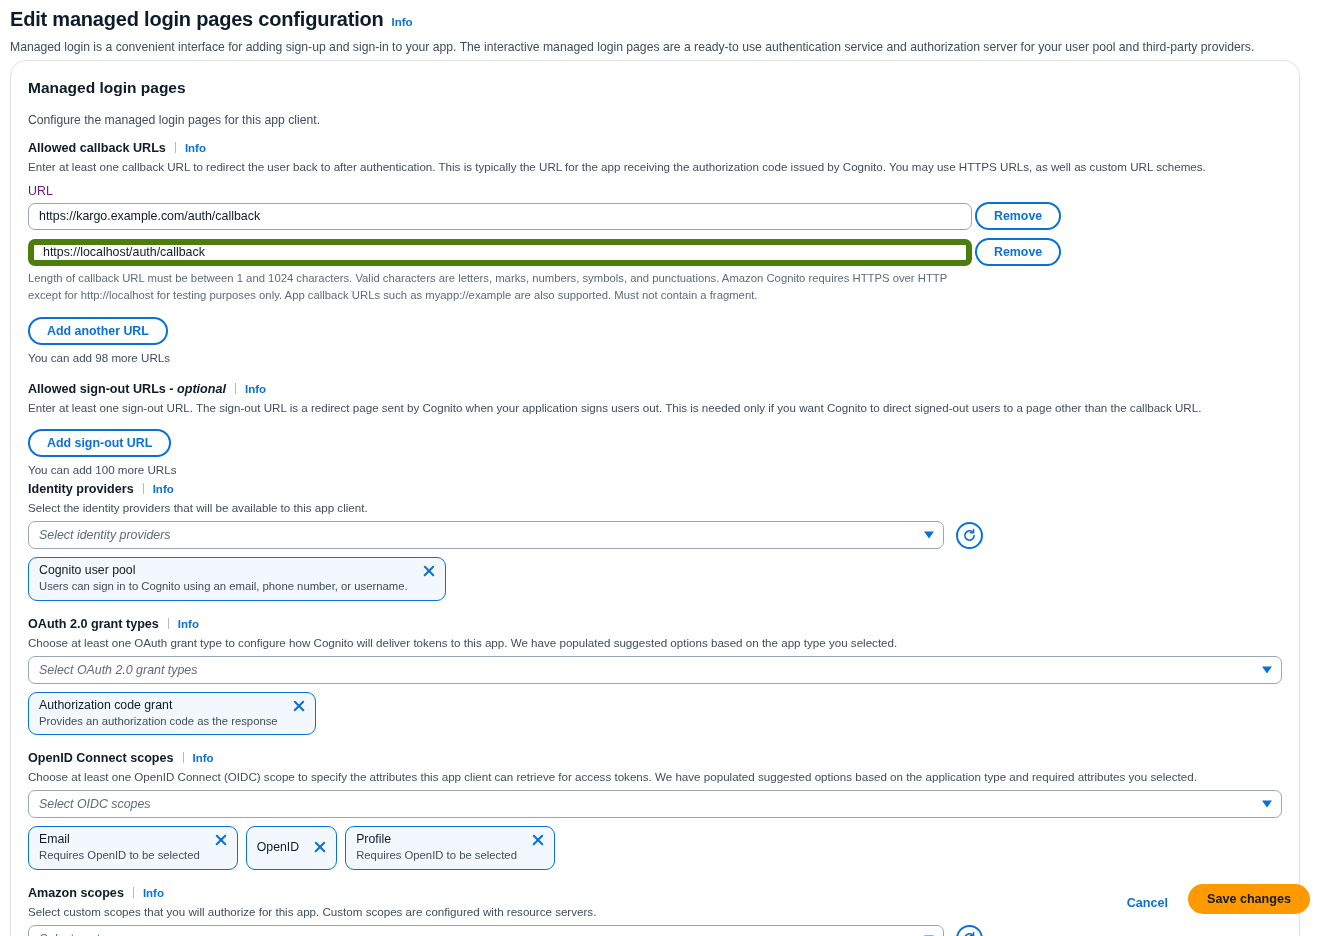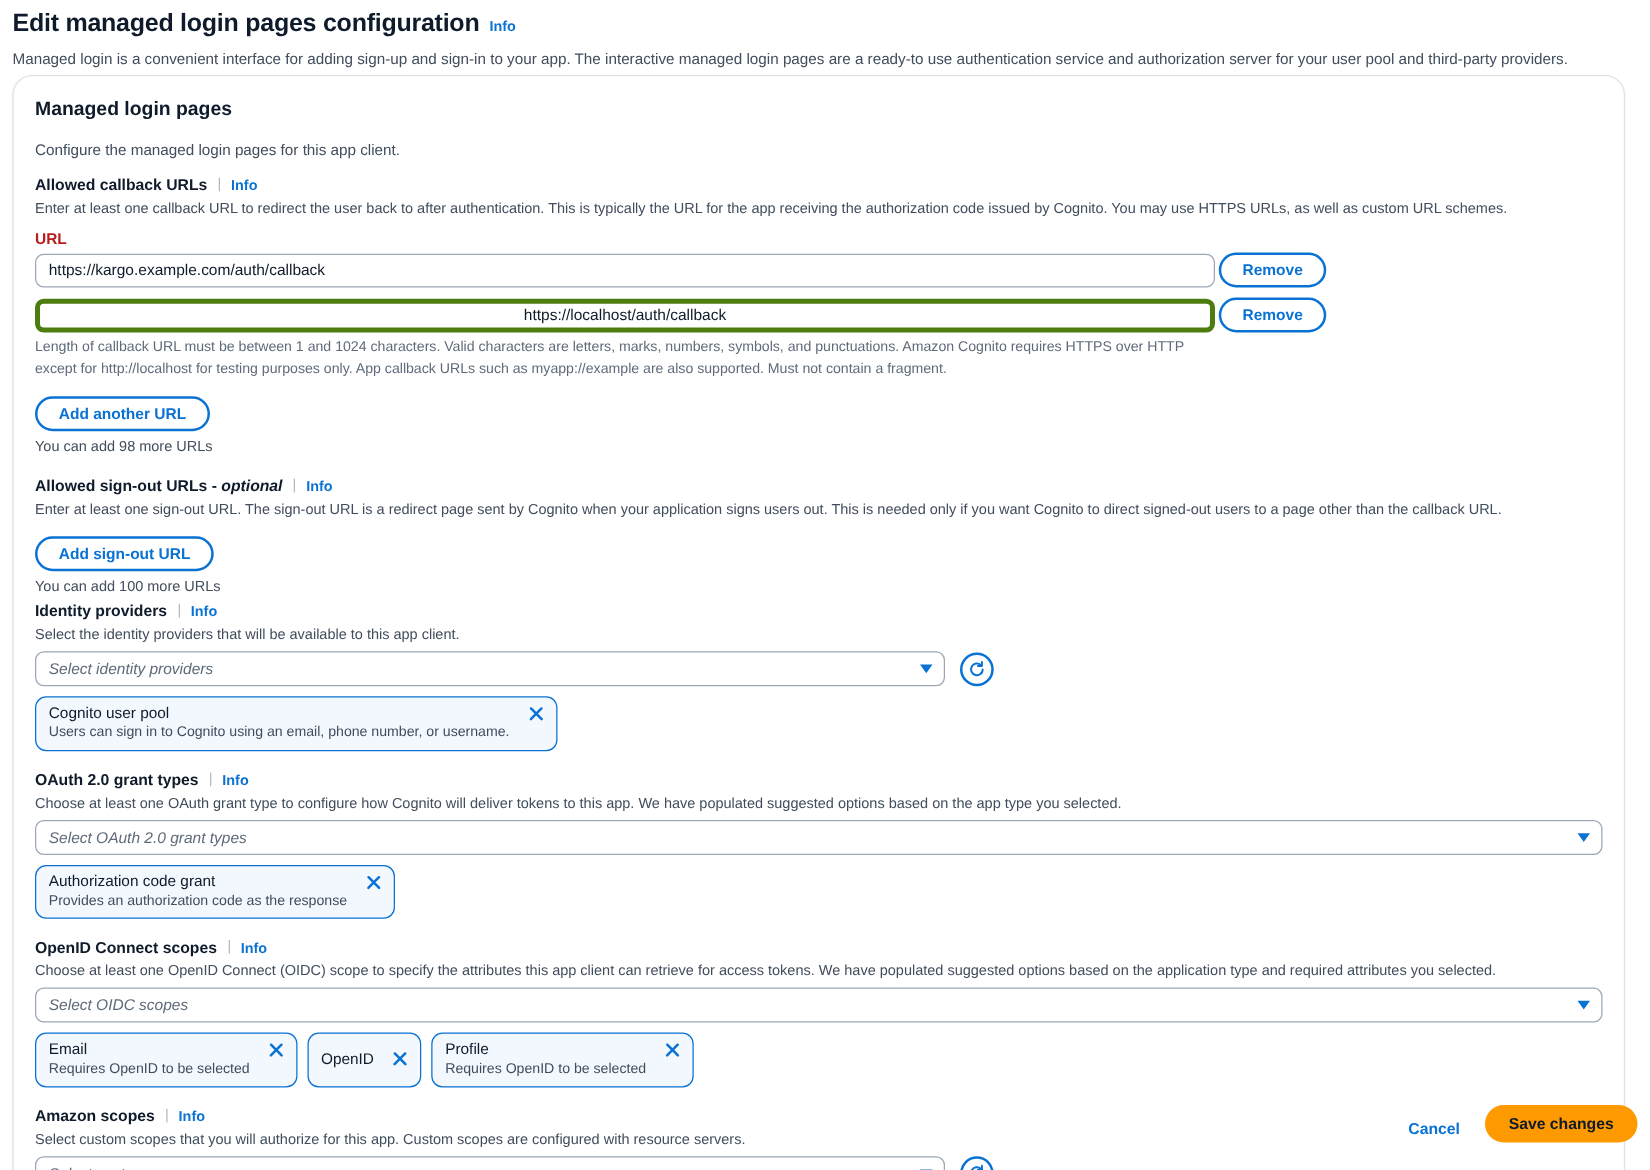--- a/index.html
+++ b/index.html
@@ -50,41 +50,40 @@
   }
   .field-label .optional { font-style: italic; font-weight: bold; }
   .label-sep {
     display: inline-block; width: 1px; height: 11px;
     background: #b4b9be; margin: 0 9px; position: relative; top: 1px;
   }
   .field-desc {
     font-size: 11.6px; color: #414d5c; margin-top: 3px; line-height: 1.48;
   }
   .sub-label {
-    font-size: 12.4px; font-weight: bold; color: #b91c1c; margin-top: 9px; margin-bottom: 4px;
+    font-size: 12.4px; font-weight: normal; color: #701a75; margin-top: 9px; margin-bottom: 4px;
   }
 
   
   .url-row { display: flex; align-items: center; gap: 3px; margin-bottom: 8px; }
   input.text-input {
     height: 27px;
     border: 1px solid #9ba7b6;
     border-radius: 7px;
     padding: 0 10px;
     font-size: 12.4px;
     font-family: "Liberation Sans", sans-serif;
     color: #0f1b2a;
     background: #ffffff;
     outline: none;
   }
   input.text-input::placeholder { color: #5f6b7a; font-style: italic; }
   input.text-input.focused {
-    border: 4px solid #4d7c0f;
+    border: 6px solid #4d7c0f;
     padding: 0 9px;
-    text-align: center;
   }
   .w-url { width: 944px; }
 
   
   .btn {
     font-family: "Liberation Sans", sans-serif;
     font-weight: bold;
     cursor: pointer;
     border-radius: 20px;
     white-space: nowrap;
@@ -128,21 +127,21 @@
   .select-placeholder {
     font-size: 12.4px; font-style: italic; color: #5f6b7a;
   }
   .select-arrow {
     position: absolute; right: 9px; top: 50%; transform: translateY(-50%);
     width: 0; height: 0;
     border-left: 5px solid transparent;
     border-right: 5px solid transparent;
     border-top: 7px solid #0972d3;
   }
-  .sel-w-836 { width: 728px; }
+  .sel-w-836 { width: 916px; }
   .sel-w-1256 { width: 1256px; }
 
   .refresh-btn {
     width: 27px; height: 27px; border-radius: 50%;
     border: 2px solid #0972d3; background: #ffffff;
     display: flex; align-items: center; justify-content: center;
     cursor: pointer; flex: none;
   }
   .refresh-btn svg { display: block; }
 

